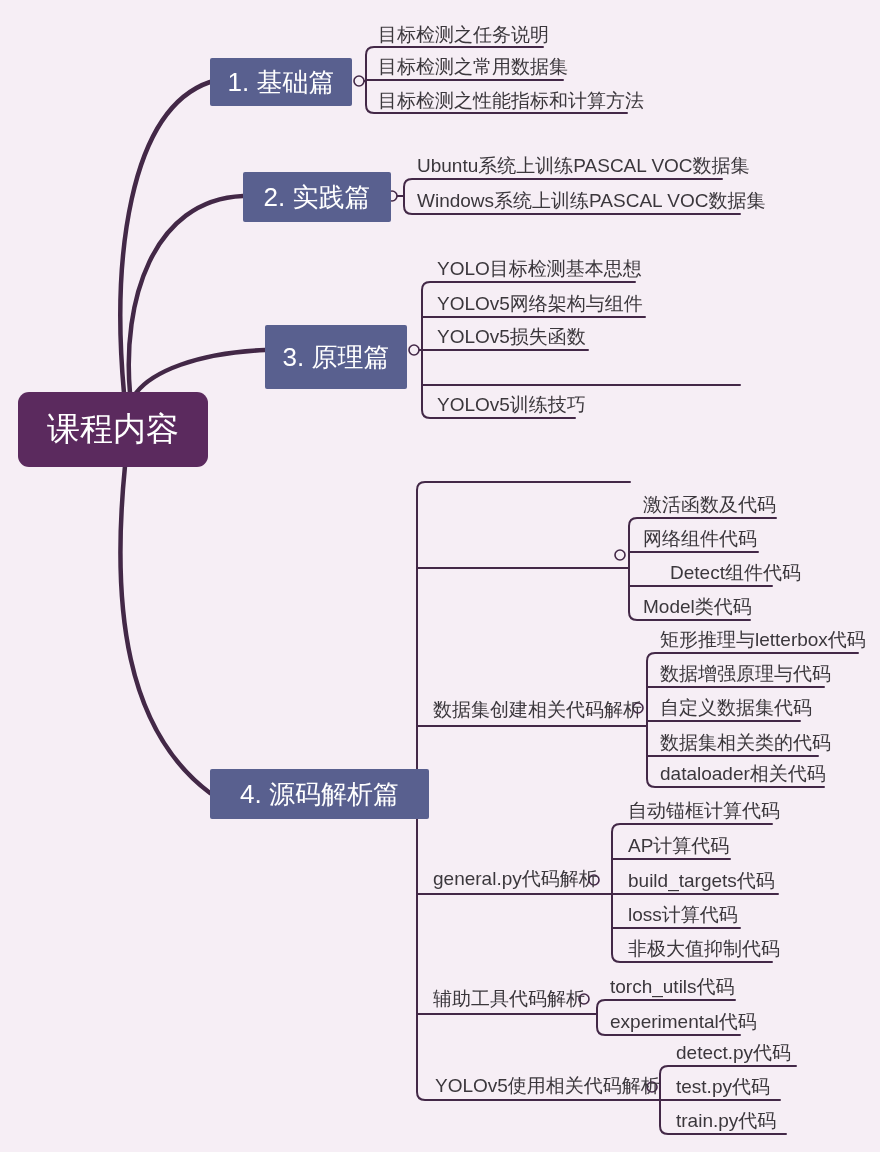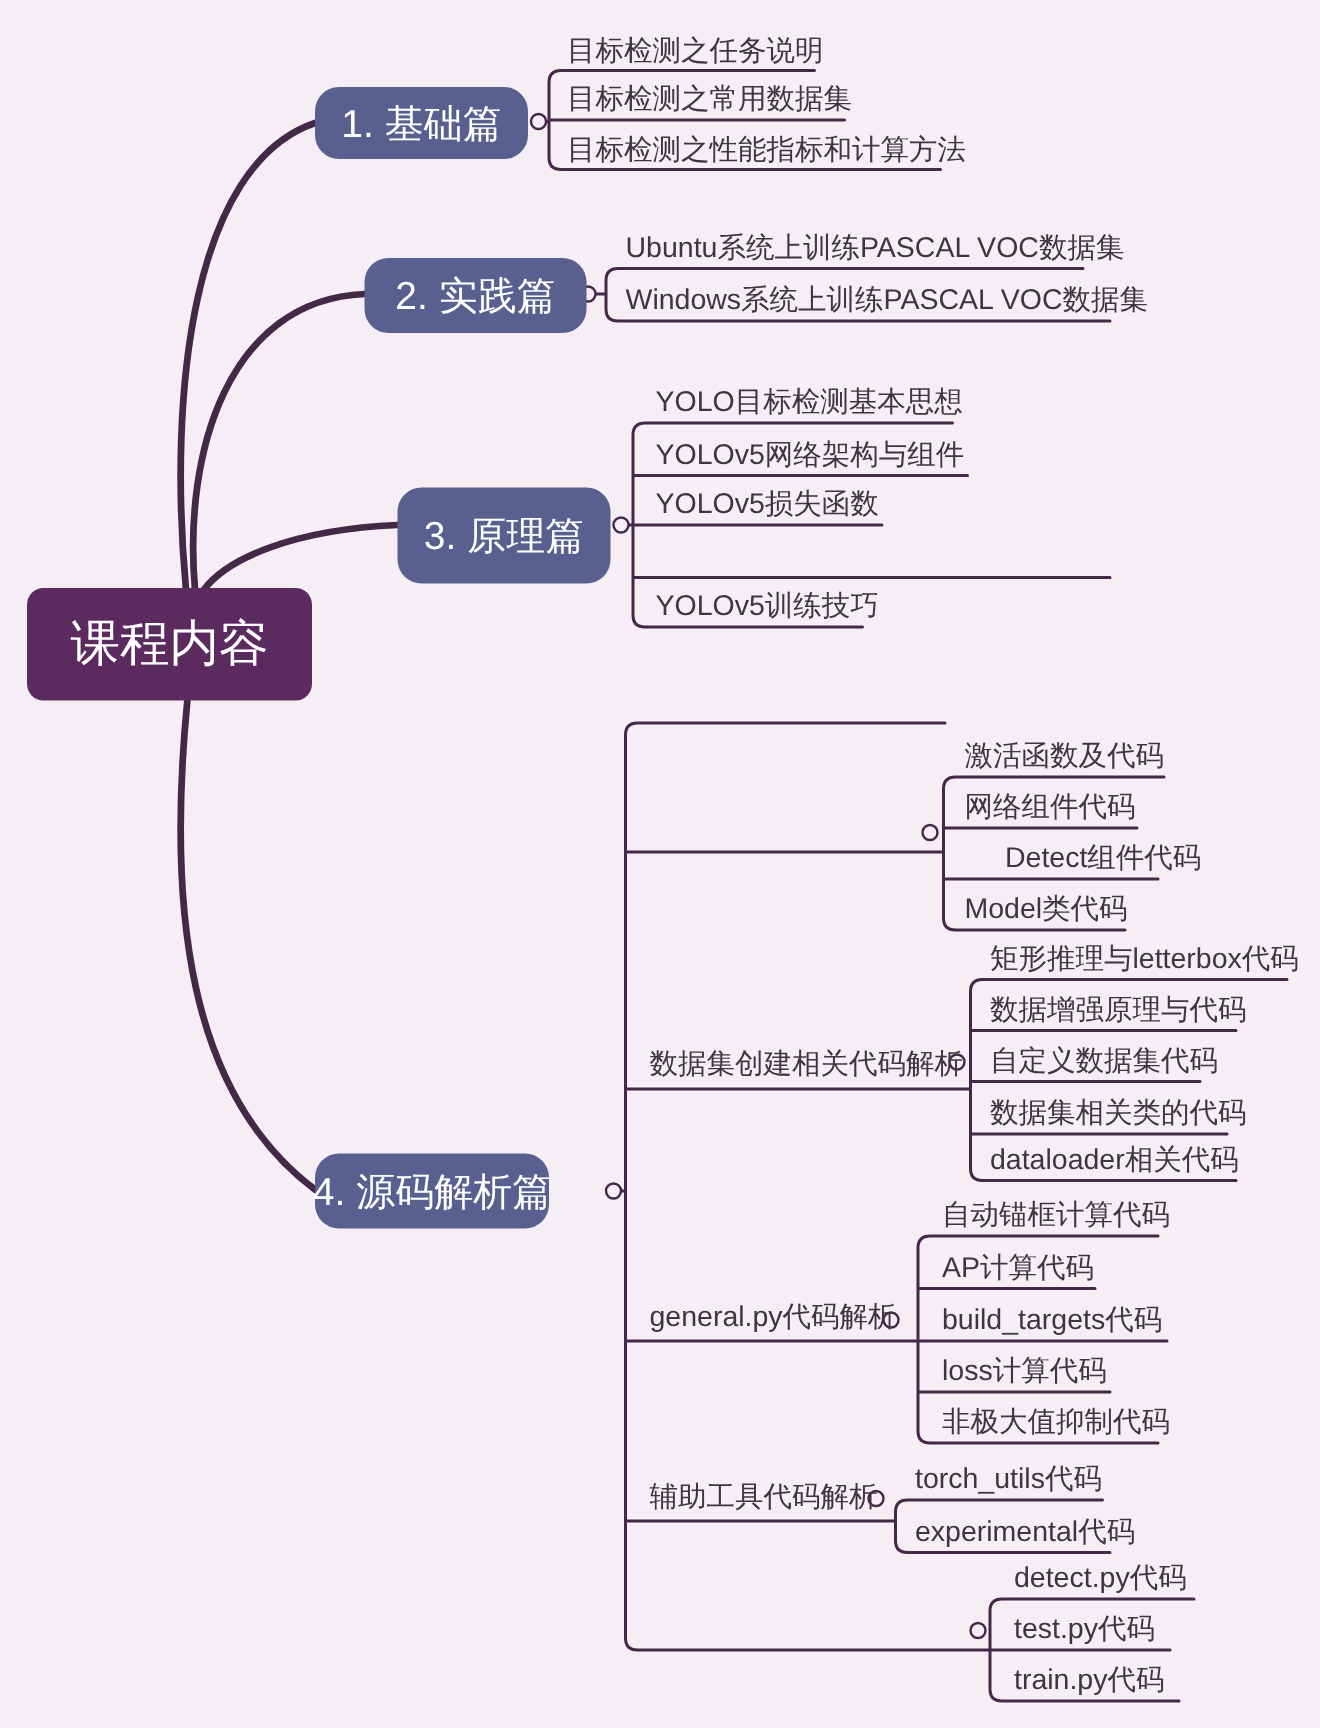--- a/index.html
+++ b/index.html
@@ -17,21 +17,21 @@
   }
   #edge-svg{position:absolute;left:0;top:0;}
   .edge{fill:none;stroke:var(--line);stroke-width:2;stroke-linecap:round;}
   .edge-thick{fill:none;stroke:var(--line);stroke-width:4.5;stroke-linecap:round;}
   .toggle{fill:var(--bg);stroke:var(--line);stroke-width:1.6;}
   .leaf{
     position:absolute;font-size:19px;line-height:22px;color:var(--ink);
     white-space:nowrap;
   }
   .bnode{
-    position:absolute;background:var(--branch);color:#ffffff;border-radius:16px;
+    position:absolute;background:var(--branch);color:#ffffff;border-radius:2px;
     display:flex;align-items:center;justify-content:center;
     font-size:26px;white-space:nowrap;
   }
   #root-node{
     position:absolute;left:18px;top:392px;width:190px;height:75px;
     background:var(--rootfill);color:#ffffff;border-radius:11px;
     display:flex;align-items:center;justify-content:center;
     font-size:33px;white-space:nowrap;
   }
 </style>
@@ -74,21 +74,21 @@
     <circle class="toggle" cx="594" cy="880" r="5"></circle>
     <circle class="toggle" cx="584" cy="999" r="5"></circle>
     <circle class="toggle" cx="652" cy="1087" r="5"></circle>
   </svg>
 
   <div id="root-node">课程内容</div>
 
   <div class="bnode" style="left:210px;top:58px;width:142px;height:48px">1. 基础篇</div>
   <div class="bnode" style="left:243px;top:172px;width:148px;height:50px">2. 实践篇</div>
   <div class="bnode" style="left:265px;top:325px;width:142px;height:64px">3. 原理篇</div>
-  <div class="bnode" style="left:210px;top:769px;width:156px;height:50px">4. 源码解析篇</div>
+  <div class="bnode" style="left:210px;top:769px;width:219px;height:50px">4. 源码解析篇</div>
 
   <div class="leaf" style="left:378px;top:24px">目标检测之任务说明</div>
   <div class="leaf" style="left:378px;top:56px">目标检测之常用数据集</div>
   <div class="leaf" style="left:378px;top:90px">目标检测之性能指标和计算方法</div>
 
   <div class="leaf" style="left:417px;top:155px">Ubuntu系统上训练PASCAL VOC数据集</div>
   <div class="leaf" style="left:437px;top:258px">YOLO目标检测基本思想</div>
 
   <div class="leaf" style="left:417px;top:190px">Windows系统上训练PASCAL VOC数据集</div>
   <div class="leaf" style="left:437px;top:293px">YOLOv5网络架构与组件</div>
@@ -112,17 +112,18 @@
   <div class="leaf" style="left:628px;top:800px">自动锚框计算代码</div>
   <div class="leaf" style="left:628px;top:835px">AP计算代码</div>
   <div class="leaf" style="left:628px;top:870px">build_targets代码</div>
   <div class="leaf" style="left:628px;top:904px">loss计算代码</div>
   <div class="leaf" style="left:628px;top:938px">非极大值抑制代码</div>
 
   <div class="leaf" style="left:433px;top:988px">辅助工具代码解析</div>
   <div class="leaf" style="left:610px;top:976px">torch_utils代码</div>
   <div class="leaf" style="left:610px;top:1011px">experimental代码</div>
 
+  <div class="leaf" style="left:435px;top:1075px">YOLOv5使用相关代码解析</div>
   <div class="leaf" style="left:676px;top:1042px">detect.py代码</div>
   <div class="leaf" style="left:676px;top:1076px">test.py代码</div>
   <div class="leaf" style="left:676px;top:1110px">train.py代码</div>
 
 </div>
 
 </body></html>

